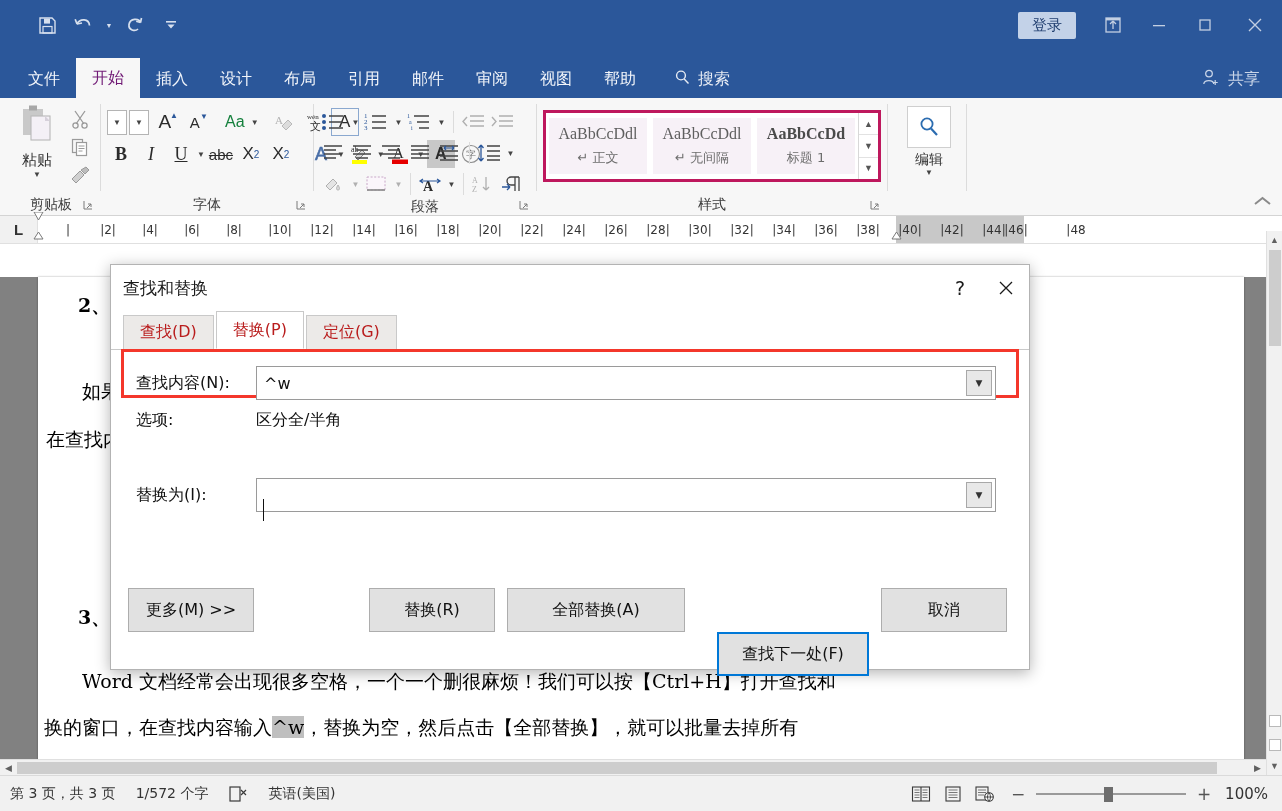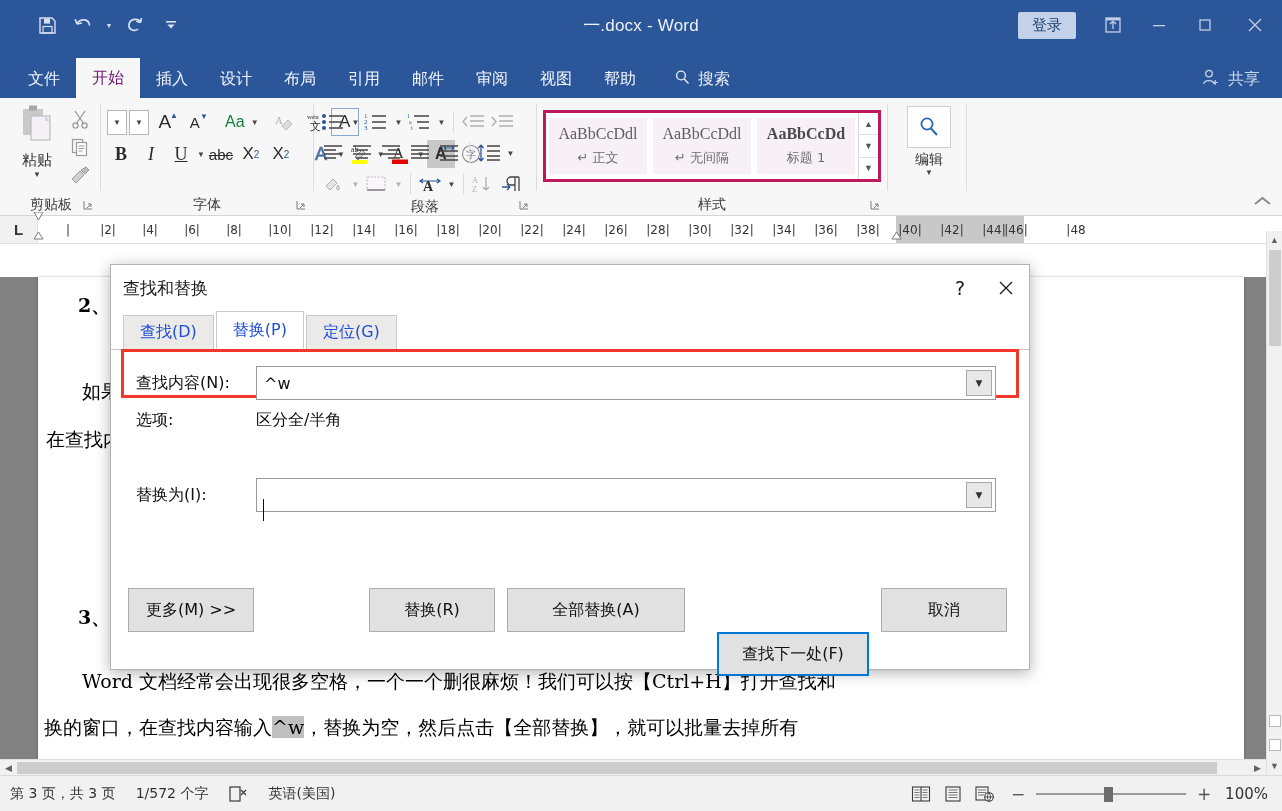--- a/index.html
+++ b/index.html
@@ -203,21 +203,21 @@
   }
   .dlg-title{
     height:46px;display:flex;align-items:center;padding-left:12px;
     font-size:17px;color:#1a1a1a;background:#fff;
   }
   .dlg-title-btns{margin-left:auto;display:flex;align-items:center;height:46px;}
   .dlg-tb{width:46px;height:42px;display:flex;align-items:center;justify-content:center;color:#1a1a1a;}
   .dlg-tabs{display:flex;align-items:flex-end;height:38px;padding-left:12px;background:#fff;}
   .dtab{
     height:34px;min-width:80px;padding:0 16px;display:flex;align-items:center;justify-content:center;
-    font-size:16px;color:#1d4ed8;background:#eceae8;border:1px solid #c9c9c9;border-bottom:none;margin-right:2px;
+    font-size:16px;color:#b91c1c;background:#eceae8;border:1px solid #c9c9c9;border-bottom:none;margin-right:2px;
   }
   .dtab.active{background:#fff;height:38px;border-bottom:1px solid #fff;position:relative;z-index:2;}
   .dlg-body{position:absolute;left:0;right:0;top:84px;bottom:0;background:#fff;border-top:1px solid #c9c9c9;}
   .redbox{
     position:absolute;left:10px;top:-1px;right:10px;height:49px;border:3px solid #f4372b;
   }
   .row{position:absolute;display:flex;align-items:center;}
   .flabel{font-size:16px;color:#111;white-space:nowrap;}
   .fbox{
     height:34px;border:1px solid #9a9a9a;background:#fff;display:flex;align-items:center;
@@ -262,21 +262,20 @@
           <path d="M16.5 7.5 L17.5 3 M16.5 7.5 L12.2 6.3" fill="none" stroke="#d7e0ee" stroke-width="1.7"></path>
         </svg>
     </div>
     <div class="qat-btn">
       <svg width="14" height="14" viewBox="0 0 14 14">
           <rect x="2" y="3" width="10" height="1.6" fill="#d7e0ee"></rect>
           <path d="M3.4 6.6 L7 10.4 L10.6 6.6 Z" fill="#d7e0ee"></path>
         </svg>
     </div>
   </div>
-  <div class="title-text">一.docx  -  Word</div>
   <div class="tb-right">
     <div class="signin">登录</div>
     <div class="tb-icon">
       <svg width="20" height="20" viewBox="0 0 20 20">
           <rect x="3" y="3" width="14" height="14" fill="none" stroke="#c3cfe2" stroke-width="1.3"></rect>
           <path d="M10 14 V6 M10 6 L7 9 M10 6 L13 9" fill="none" stroke="#c3cfe2" stroke-width="1.3"></path>
           <rect x="3" y="3" width="14" height="2.4" fill="#c3cfe2"></rect>
         </svg>
     </div>
     <div class="tb-icon">

